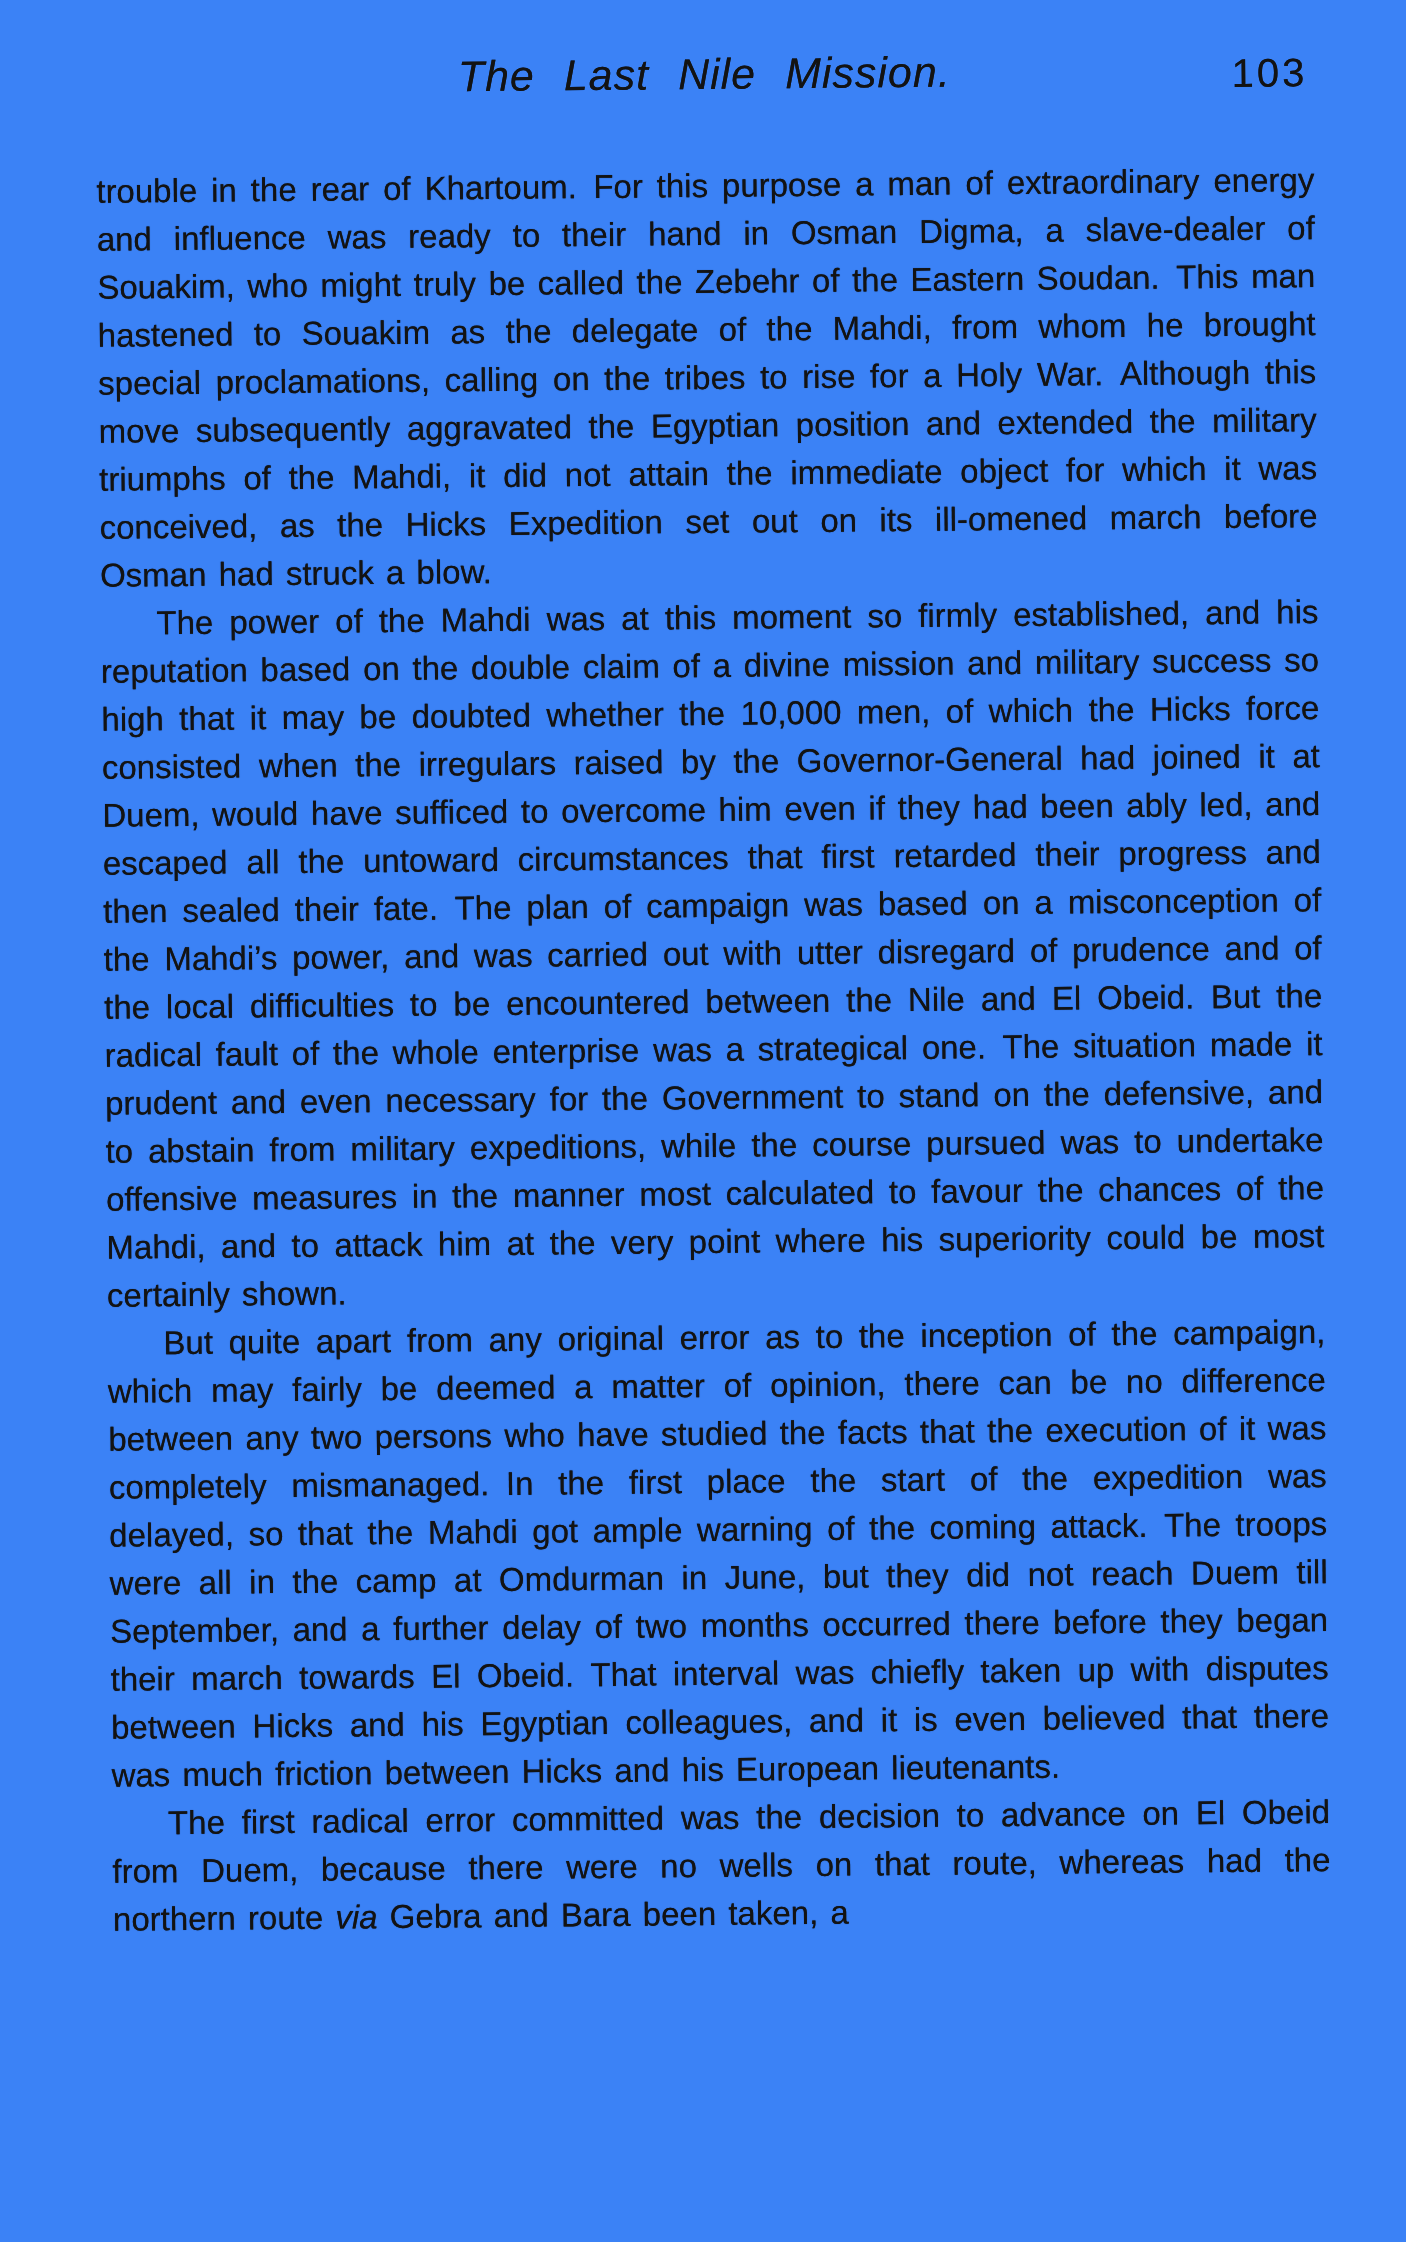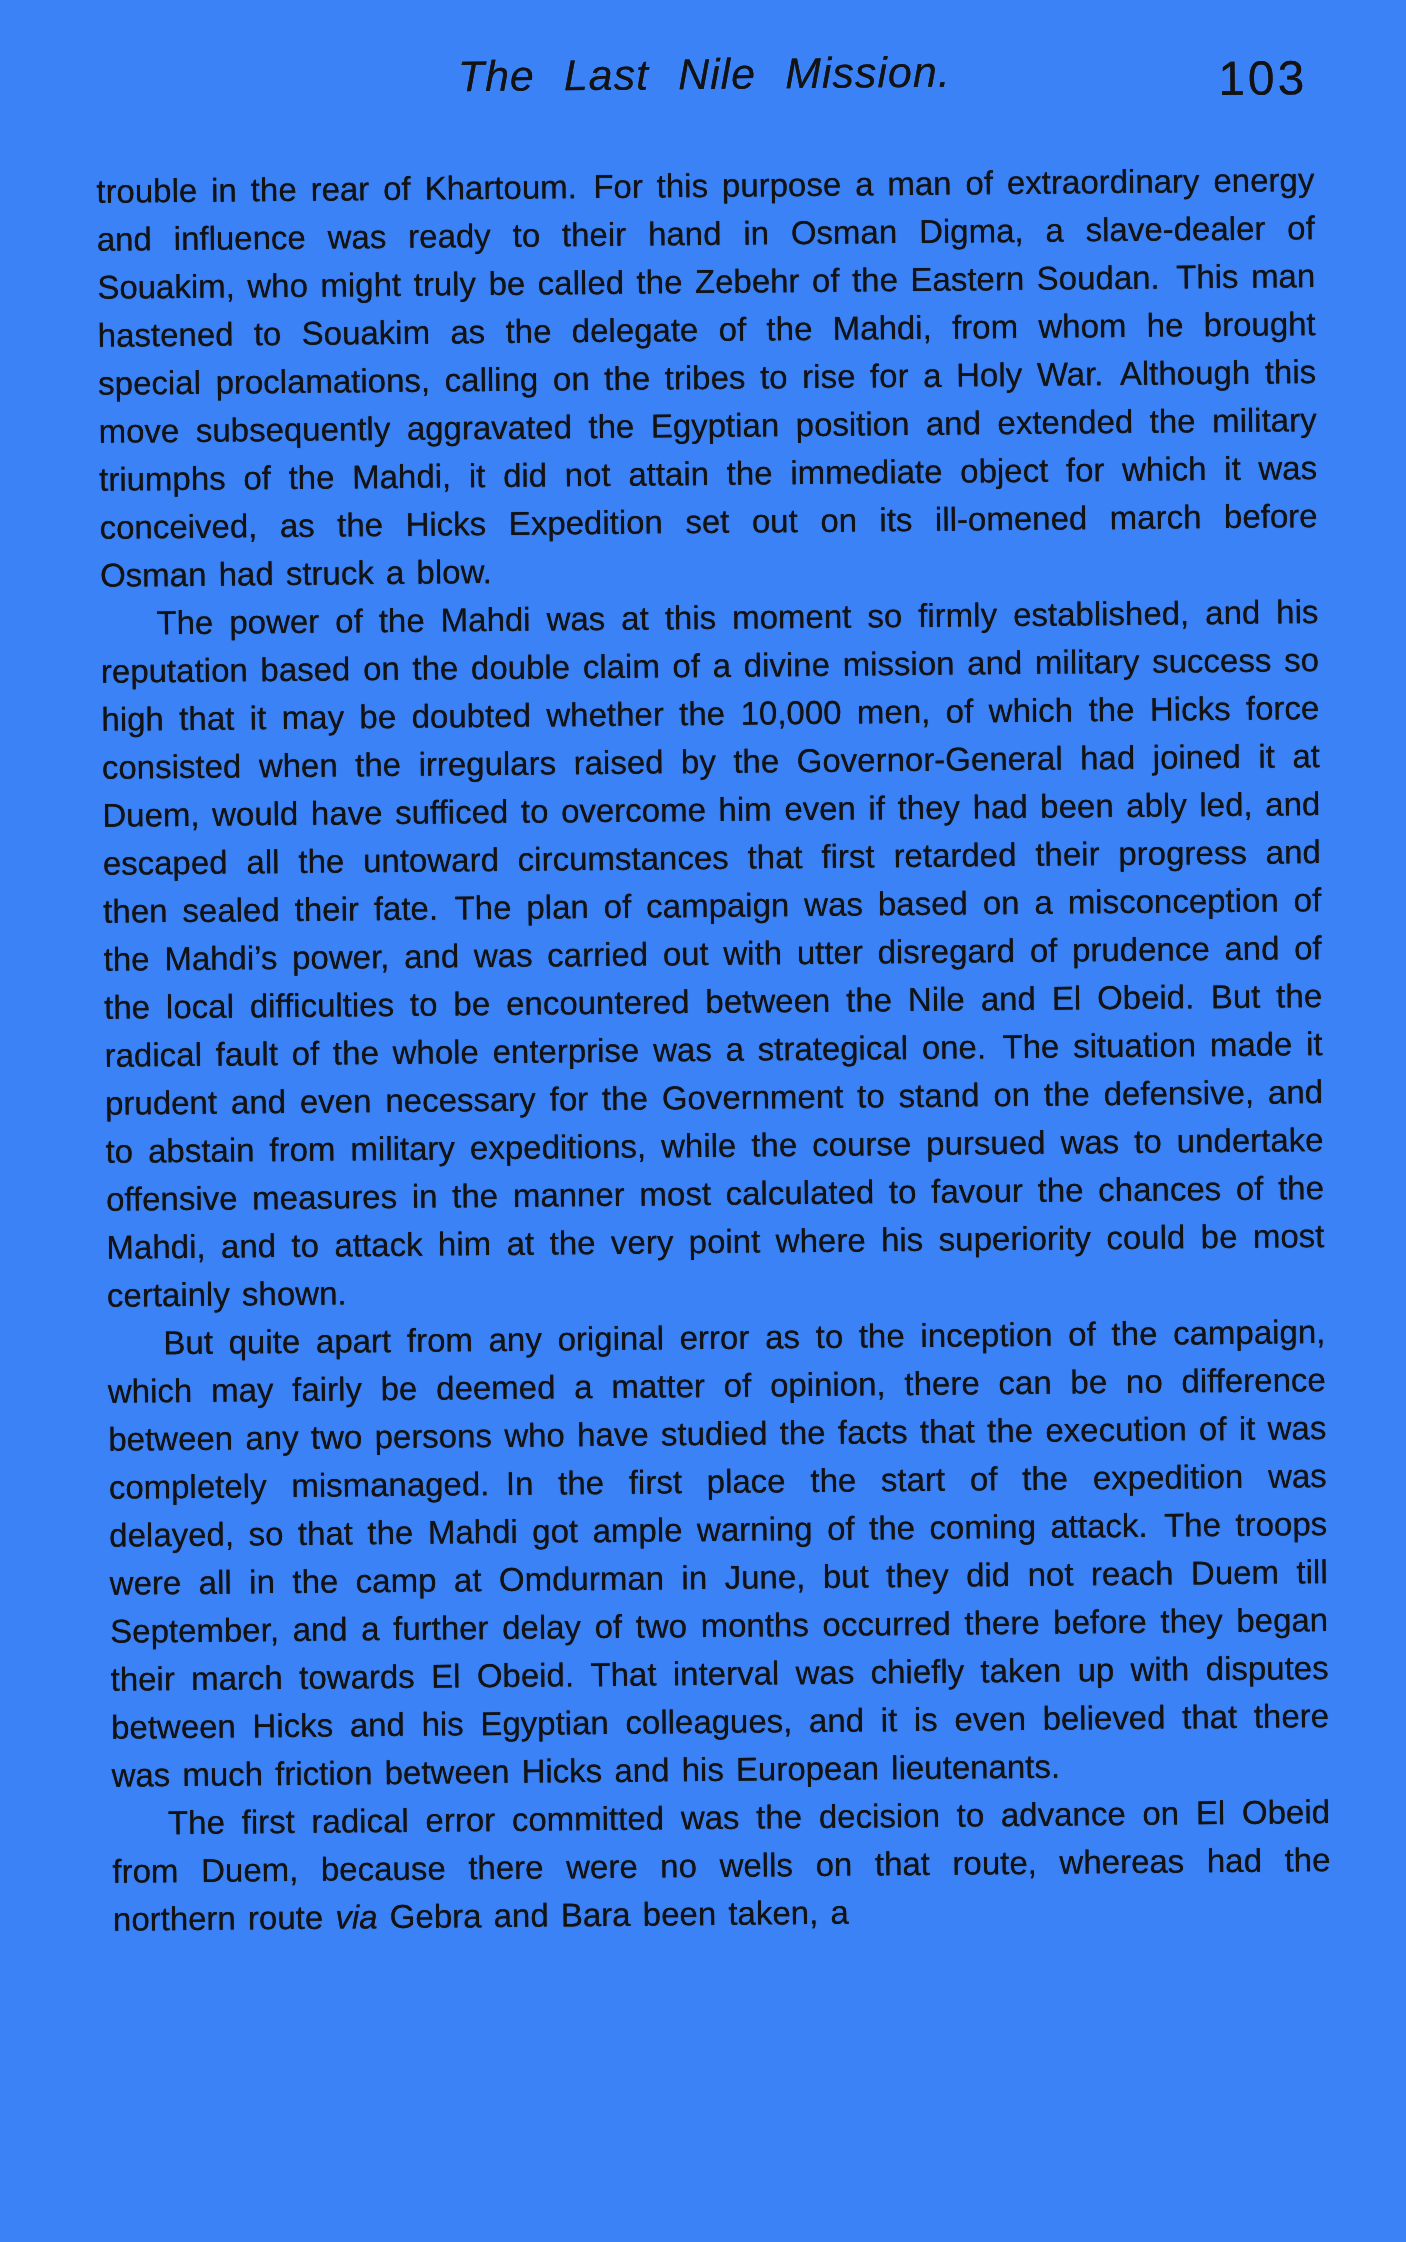--- a/index.html
+++ b/index.html
@@ -38,21 +38,21 @@
     font-style: italic;
     font-size: 43px;
     word-spacing: 16px;
     letter-spacing: 1px;
     text-shadow: 0 0 0.6px rgba(10,10,10,0.8);
   }
   .page-number {
     position: absolute;
     right: 6px;
     top: 8px;
-    font-size: 48px;
+    font-size: 40px;
     letter-spacing: 3px;
     text-shadow: 0 0 0.6px rgba(10,10,10,0.8);
   }
   .page-body {
     text-align: justify;
   }
   .para {
     margin: 0;
     font-size: 33px;
     line-height: 48px;

